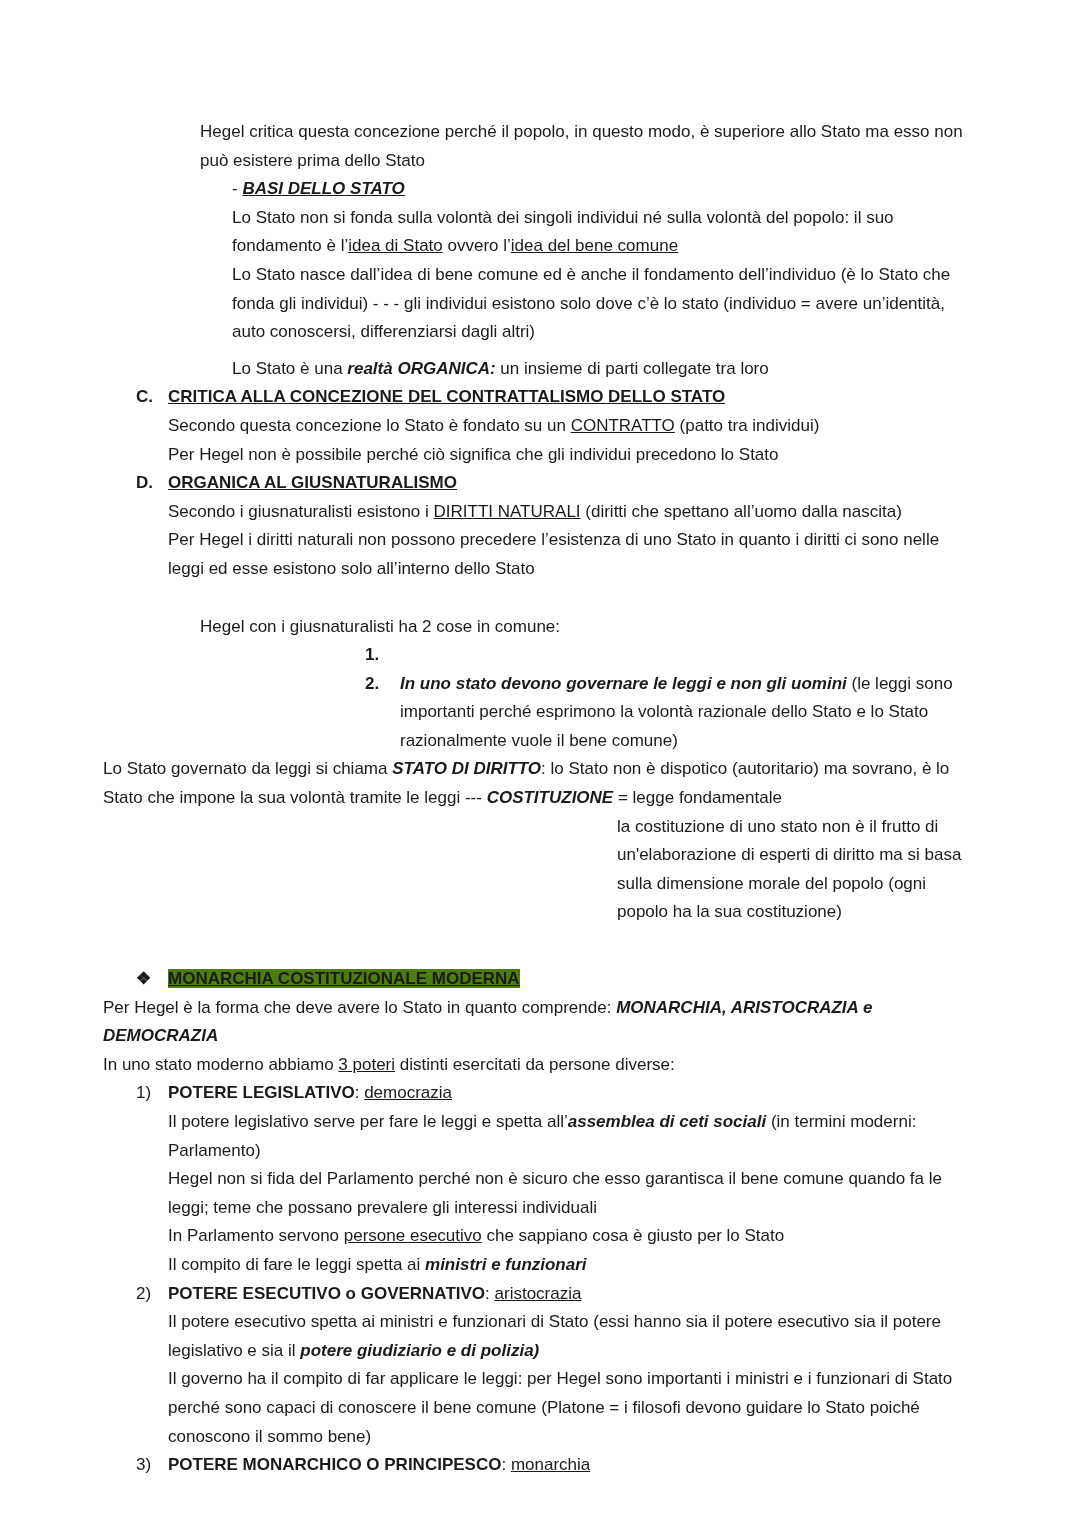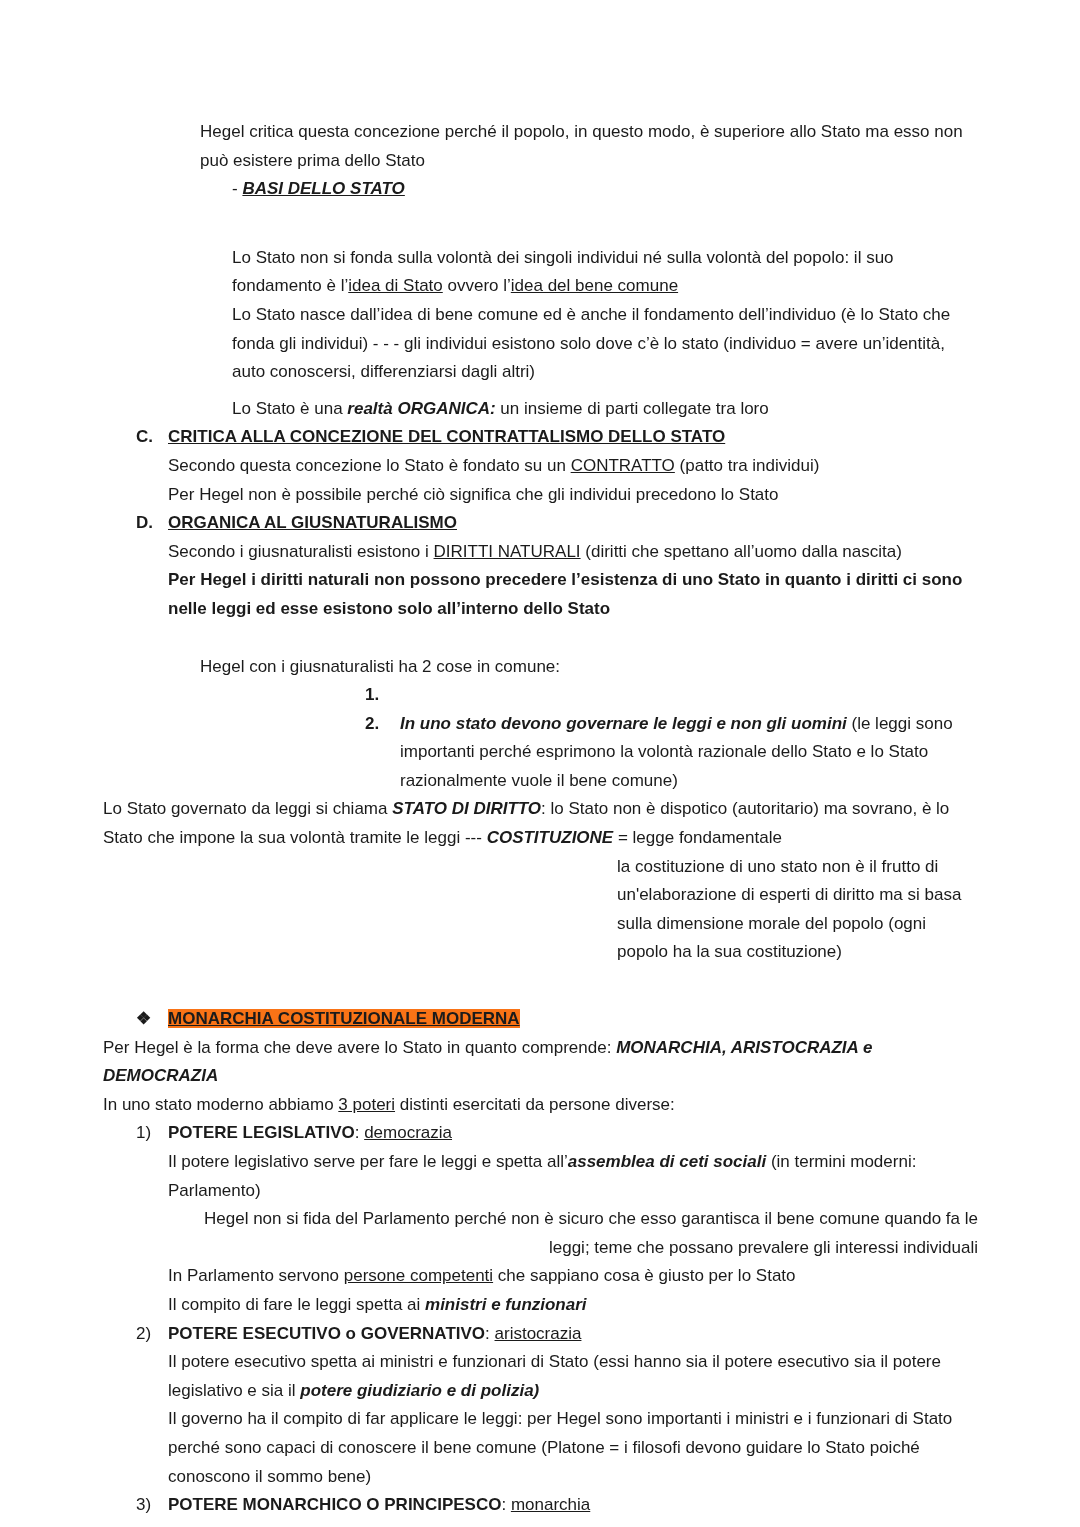--- a/index.html
+++ b/index.html
@@ -14,45 +14,45 @@
     line-height:28.6px;
     color:#1b1b1b;
   }
   .block{margin:0;}
   .block.flex{display:flex;}
   .marker{flex:0 0 auto;}
   .body{flex:1 1 auto;min-width:0;}
   .b{font-weight:bold;}
   .i{font-style:italic;}
   .u{text-decoration:underline;}
-  .h{background:#f97316;}
+  .h{background:#4d7c0f;}
   .spacer{width:100%;}
 </style>
 </head>
 <body>
 
 <div class="page">
   <div>
       <div class="block" style="padding-left: 97px;"><span>Hegel critica questa concezione perché il popolo, in questo modo, è superiore allo Stato ma esso non può esistere prima dello Stato</span></div>
       <div class="block" style="padding-left: 129px;"><span>- </span><span class="b i u">BASI DELLO STATO</span></div>
-      <div class="block" style="padding-left: 129px; margin-top: 40px;"><span>Lo Stato non si fonda sulla volontà dei singoli individui né sulla volontà del popolo: il suo fondamento è l’</span><span class="u">idea di Stato</span><span> ovvero l’</span><span class="u">idea del bene comune</span></div>
+      <div class="block" style="padding-left: 129px;"><span>Lo Stato non si fonda sulla volontà dei singoli individui né sulla volontà del popolo: il suo fondamento è l’</span><span class="u">idea di Stato</span><span> ovvero l’</span><span class="u">idea del bene comune</span></div>
       <div class="block" style="padding-left: 129px;"><span>Lo Stato nasce dall’idea di bene comune ed è anche il fondamento dell’individuo (è lo Stato che fonda gli individui) - - - gli individui esistono solo dove c’è lo stato (individuo = avere un’identità, auto conoscersi, differenziarsi dagli altri)</span></div>
       <div class="block" style="padding-left: 129px; margin-top: 8px;"><span>Lo Stato è una </span><span class="b i">realtà ORGANICA:</span><span> un insieme di parti collegate tra loro</span></div>
       <div class="block flex" style="padding-left: 33px;">
         <span class="marker b" style="flex-basis: 32px;">C.</span>
         <span class="body"><span class="b u">CRITICA ALLA CONCEZIONE DEL CONTRATTALISMO DELLO STATO</span></span>
       </div>
       <div class="block" style="padding-left: 65px;"><span>Secondo questa concezione lo Stato è fondato su un </span><span class="u">CONTRATTO</span><span> (patto tra individui)</span></div>
       <div class="block" style="padding-left: 65px;"><span>Per Hegel non è possibile perché ciò significa che gli individui precedono lo Stato</span></div>
       <div class="block flex" style="padding-left: 33px;">
         <span class="marker b" style="flex-basis: 32px;">D.</span>
         <span class="body"><span class="b u">ORGANICA AL GIUSNATURALISMO</span></span>
       </div>
       <div class="block" style="padding-left: 65px;"><span>Secondo i giusnaturalisti esistono i </span><span class="u">DIRITTI NATURALI</span><span> (diritti che spettano all’uomo dalla nascita)</span></div>
-      <div class="block" style="padding-left: 65px; font-weight: bold;"><span>Per Hegel i diritti naturali non possono precedere l’esistenza di uno Stato in quanto i diritti ci sono nelle leggi ed esse esistono solo all’interno dello Stato</span></div>
+      <div class="block" style="padding-left: 65px;"><span>Per Hegel i diritti naturali non possono precedere l’esistenza di uno Stato in quanto i diritti ci sono nelle leggi ed esse esistono solo all’interno dello Stato</span></div>
       <div class="spacer" style="height: 29px;"></div>
       <div class="block" style="padding-left: 97px;"><span>Hegel con i giusnaturalisti ha 2 cose in comune:</span></div>
       <div class="block flex" style="padding-left: 262px;">
         <span class="marker b" style="flex-basis: 35px;">1.</span>
       </div>
       <div class="block flex" style="padding-left: 262px;">
         <span class="marker b" style="flex-basis: 35px;">2.</span>
         <span class="body"><span class="b i">In uno stato devono governare le leggi e non gli uomini</span><span> (le leggi sono importanti perché esprimono la volontà razionale dello Stato e lo Stato razionalmente vuole il bene comune)</span></span>
       </div>
       <div class="block" style="padding-left: 0px;"><span>Lo Stato governato da leggi si chiama </span><span class="b i">STATO DI DIRITTO</span><span>: lo Stato non è dispotico (autoritario) ma sovrano, è lo Stato che impone la sua volontà tramite le leggi --- </span><span class="b i">COSTITUZIONE</span><span> = legge fondamentale</span></div>
@@ -62,22 +62,22 @@
         <span class="marker b" style="flex-basis: 32px;">❖</span>
         <span class="body"><span class="b u h">MONARCHIA COSTITUZIONALE MODERNA</span></span>
       </div>
       <div class="block" style="padding-left: 0px;"><span>Per Hegel è la forma che deve avere lo Stato in quanto comprende: </span><span class="b i">MONARCHIA, ARISTOCRAZIA e DEMOCRAZIA</span></div>
       <div class="block" style="padding-left: 0px;"><span>In uno stato moderno abbiamo </span><span class="u">3 poteri</span><span> distinti esercitati da persone diverse:</span></div>
       <div class="block flex" style="padding-left: 33px;">
         <span class="marker" style="flex-basis: 32px;">1)</span>
         <span class="body"><span class="b">POTERE LEGISLATIVO</span><span>: </span><span class="u">democrazia</span></span>
       </div>
       <div class="block" style="padding-left: 65px;"><span>Il potere legislativo serve per fare le leggi e spetta all’</span><span class="b i">assemblea di ceti sociali</span><span> (in termini moderni: Parlamento)</span></div>
-      <div class="block" style="padding-left: 65px; text-align: right;"><span>Hegel non si fida del Parlamento perché non è sicuro che esso garantisca il bene comune quando fa le leggi; teme che possano prevalere gli interessi individuali</span></div>
-      <div class="block" style="padding-left: 65px;"><span>In Parlamento servono </span><span class="u">persone competenti</span><span> che sappiano cosa è giusto per lo Stato</span></div>
+      <div class="block" style="padding-left: 65px;"><span>Hegel non si fida del Parlamento perché non è sicuro che esso garantisca il bene comune quando fa le leggi; teme che possano prevalere gli interessi individuali</span></div>
+      <div class="block" style="padding-left: 65px;"><span>In Parlamento servono </span><span class="u">persone esecutivo</span><span> che sappiano cosa è giusto per lo Stato</span></div>
       <div class="block" style="padding-left: 65px;"><span>Il compito di fare le leggi spetta ai </span><span class="b i">ministri e funzionari</span></div>
       <div class="block flex" style="padding-left: 33px;">
         <span class="marker" style="flex-basis: 32px;">2)</span>
         <span class="body"><span class="b">POTERE ESECUTIVO o GOVERNATIVO</span><span>: </span><span class="u">aristocrazia</span></span>
       </div>
       <div class="block" style="padding-left: 65px;"><span>Il potere esecutivo spetta ai ministri e funzionari di Stato (essi hanno sia il potere esecutivo sia il potere legislativo e sia il </span><span class="b i">potere giudiziario e di polizia)</span></div>
       <div class="block" style="padding-left: 65px;"><span>Il governo ha il compito di far applicare le leggi: per Hegel sono importanti i ministri e i funzionari di Stato perché sono capaci di conoscere il bene comune (Platone =  i filosofi devono guidare lo Stato poiché conoscono il sommo bene)</span></div>
       <div class="block flex" style="padding-left: 33px;">
         <span class="marker" style="flex-basis: 32px;">3)</span>
         <span class="body"><span class="b">POTERE MONARCHICO O PRINCIPESCO</span><span>: </span><span class="u">monarchia</span></span>

